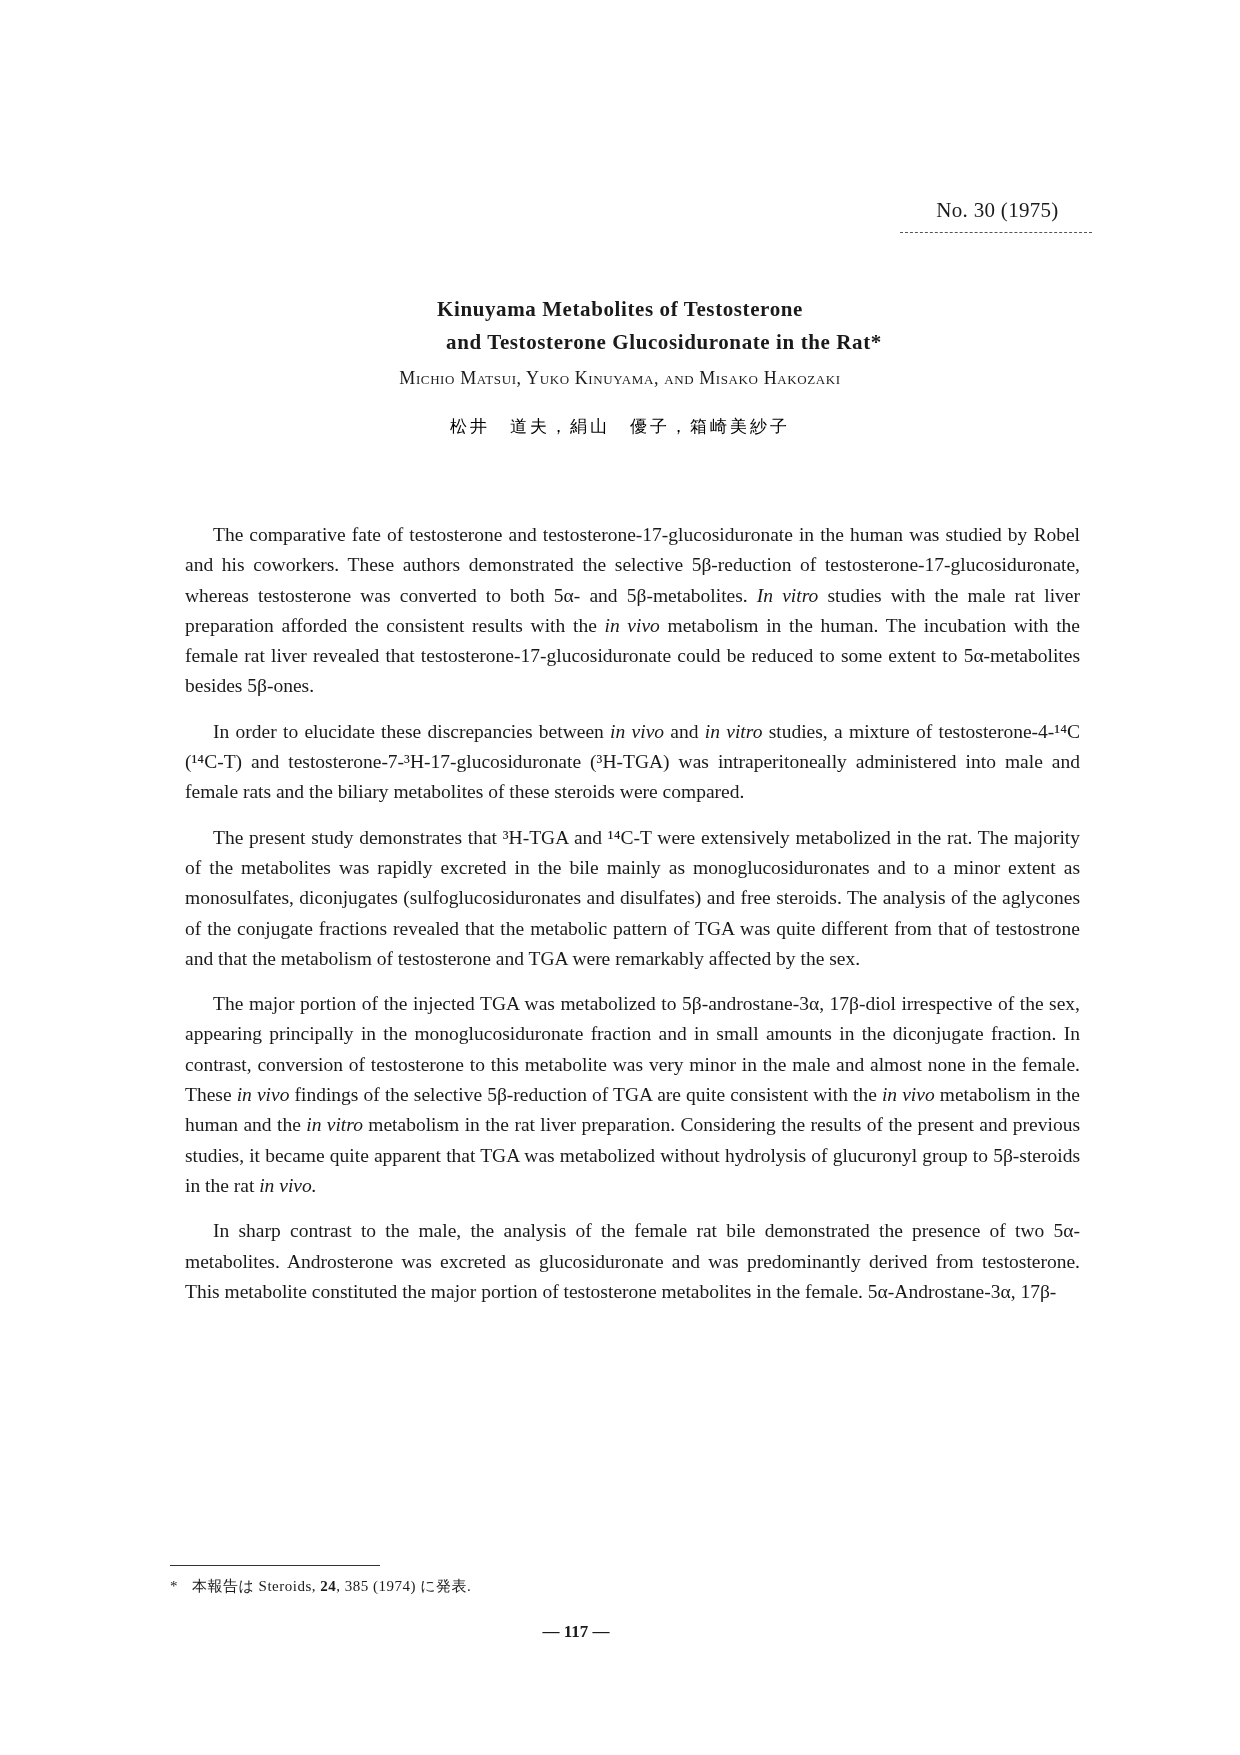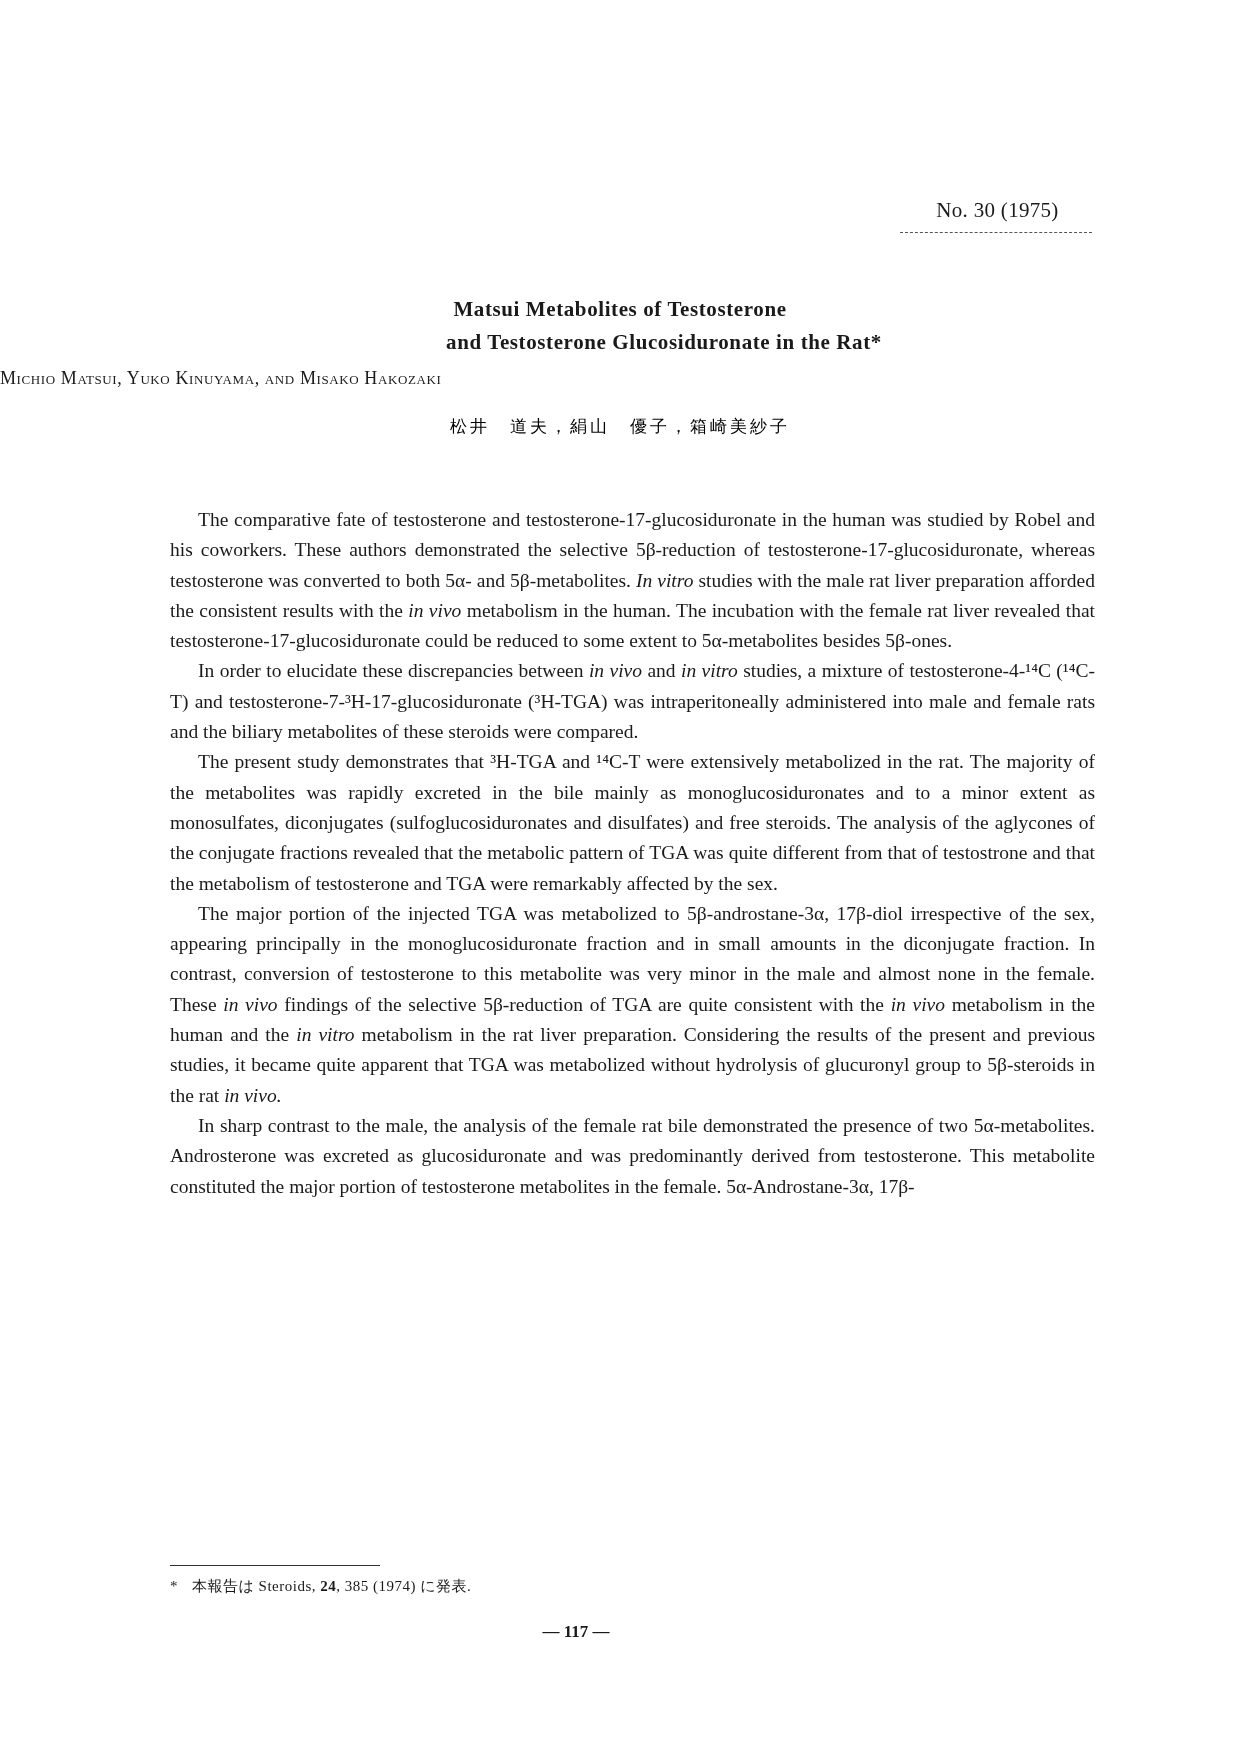--- a/index.html
+++ b/index.html
@@ -15,32 +15,32 @@
     position: absolute; top: 232px; left: 900px; width: 192px; height: 0;
     border-top: 1px dashed #555;
   }
   .title {
     position: absolute; left: 0; width: 1240px; text-align: center;
     font-weight: bold; font-size: 21px; letter-spacing: 0.6px;
   }
   .title.l1 { top: 297px; }
   .title.l2 { top: 330px; padding-left: 44px; }
   .authors {
-    position: absolute; top: 368px; left: 0; width: 1240px; text-align: left;
+    position: absolute; top: 368px; left: 0; width: 1240px; text-align: center;
     font-size: 18px; letter-spacing: 0.6px; font-variant: small-caps;
   }
   .authors-jp {
     position: absolute; top: 415px; left: 0; width: 1240px; text-align: center;
     font-family: "DejaVu Sans", sans-serif; font-size: 17px; letter-spacing: 3px; color: #000000;
   }
   .body {
     position: absolute; top: 505px; left: 170px; width: 925px;
     font-size: 19.5px; line-height: 30.3px; text-align: justify;
   }
-  .body p { margin: 0; text-indent: 28px; }
+  .body p { margin: 15px; text-indent: 28px; }
   .body i { font-style: italic; }
   .fn-rule {
     position: absolute; top: 1565px; left: 170px; width: 210px; height: 0;
     border-top: 1px solid #333;
   }
   .footnote {
     position: absolute; top: 1577px; left: 170px; font-size: 15px; letter-spacing: 0.5px;
   }
   .footnote .star { margin-right: 14px; }
   .footnote b { font-weight: bold; }
@@ -48,21 +48,21 @@
     position: absolute; top: 1622px; left: 0; width: 1152px; text-align: center;
     font-size: 17px; font-weight: bold;
   }
 </style>
 </head>
 <body>
 
 <div class="issue">No. 30 (1975)</div>
 <div class="issue-rule"></div>
 
-<div class="title l1">Matsui Metabolites of Testosterone</div>
+<div class="title l1">Kinuyama Metabolites of Testosterone</div>
 <div class="title l2">and Testosterone Glucosiduronate in the Rat*</div>
 
 <div class="authors">Michio Matsui, Yuko Kinuyama, and Misako Hakozaki</div>
 <div class="authors-jp">松井　道夫，絹山　優子，箱崎美紗子</div>
 
 <div class="body" id="body-container">
     <p><span>The comparative fate of testosterone and testosterone-17-glucosiduronate in the human was studied by Robel and his coworkers. These authors demonstrated the selective 5β-reduction of testosterone-17-glucosiduronate, whereas testosterone was converted to both 5α- and 5β-metabolites. </span><i>In vitro</i><span> studies with the male rat liver preparation afforded the consistent results with the </span><i>in vivo</i><span> metabolism in the human. The incubation with the female rat liver revealed that testosterone-17-glucosiduronate could be reduced to some extent to 5α-metabolites besides 5β-ones.</span></p>
     <p><span>In order to elucidate these discrepancies between </span><i>in vivo</i><span> and </span><i>in vitro</i><span> studies, a mixture of testosterone-4-¹⁴C (¹⁴C-T) and testosterone-7-³H-17-glucosiduronate (³H-TGA) was intraperitoneally administered into male and female rats and the biliary metabolites of these steroids were compared.</span></p>
     <p><span>The present study demonstrates that ³H-TGA and ¹⁴C-T were extensively metabolized in the rat. The majority of the metabolites was rapidly excreted in the bile mainly as monoglucosiduronates and to a minor extent as monosulfates, diconjugates (sulfoglucosiduronates and disulfates) and free steroids. The analysis of the aglycones of the conjugate fractions revealed that the metabolic pattern of TGA was quite different from that of testostrone and that the metabolism of testosterone and TGA were remarkably affected by the sex.</span></p>
     <p><span>The major portion of the injected TGA was metabolized to 5β-androstane-3α, 17β-diol irrespective of the sex, appearing principally in the monoglucosiduronate fraction and in small amounts in the diconjugate fraction. In contrast, conversion of testosterone to this metabolite was very minor in the male and almost none in the female. These </span><i>in vivo</i><span> findings of the selective 5β-reduction of TGA are quite consistent with the </span><i>in vivo</i><span> metabolism in the human and the </span><i>in vitro</i><span> metabolism in the rat liver preparation. Considering the results of the present and previous studies, it became quite apparent that TGA was metabolized without hydrolysis of glucuronyl group to 5β-steroids in the rat </span><i>in vivo.</i></p>

